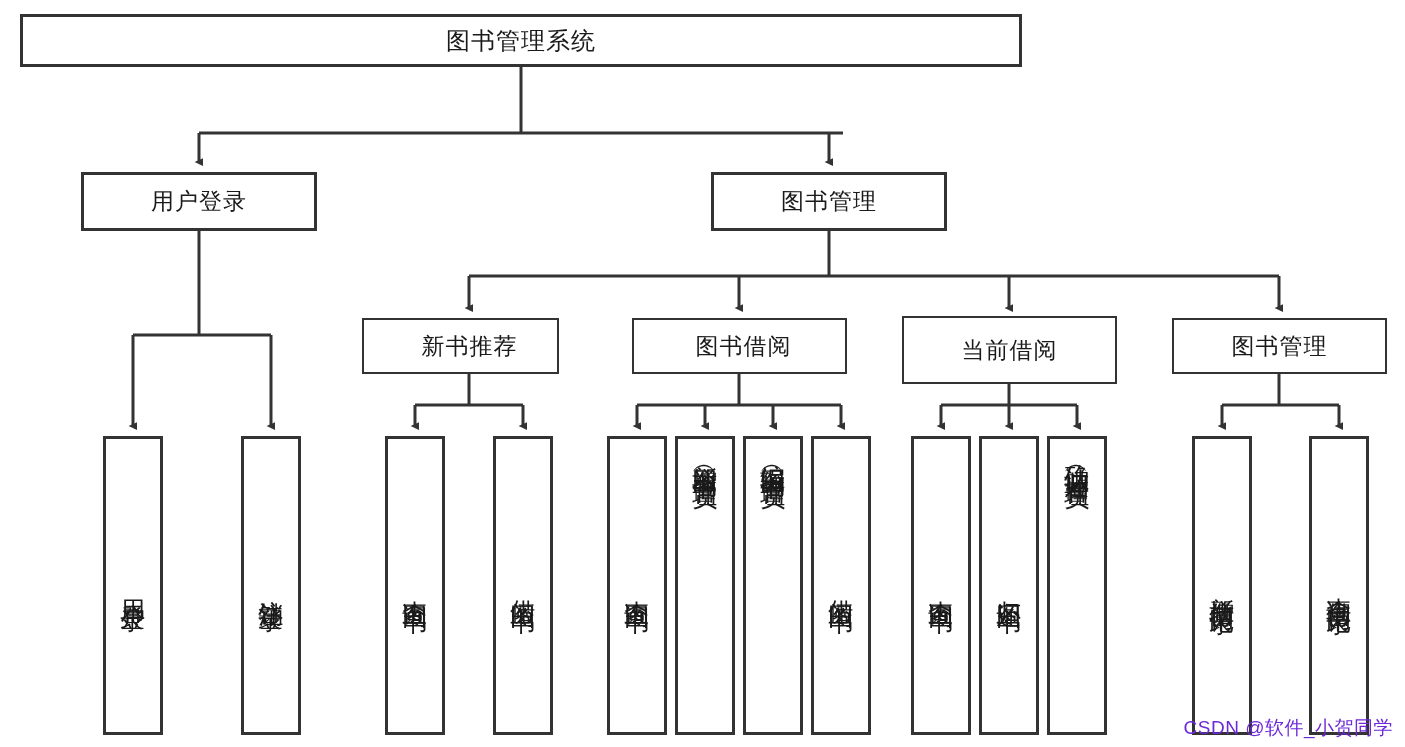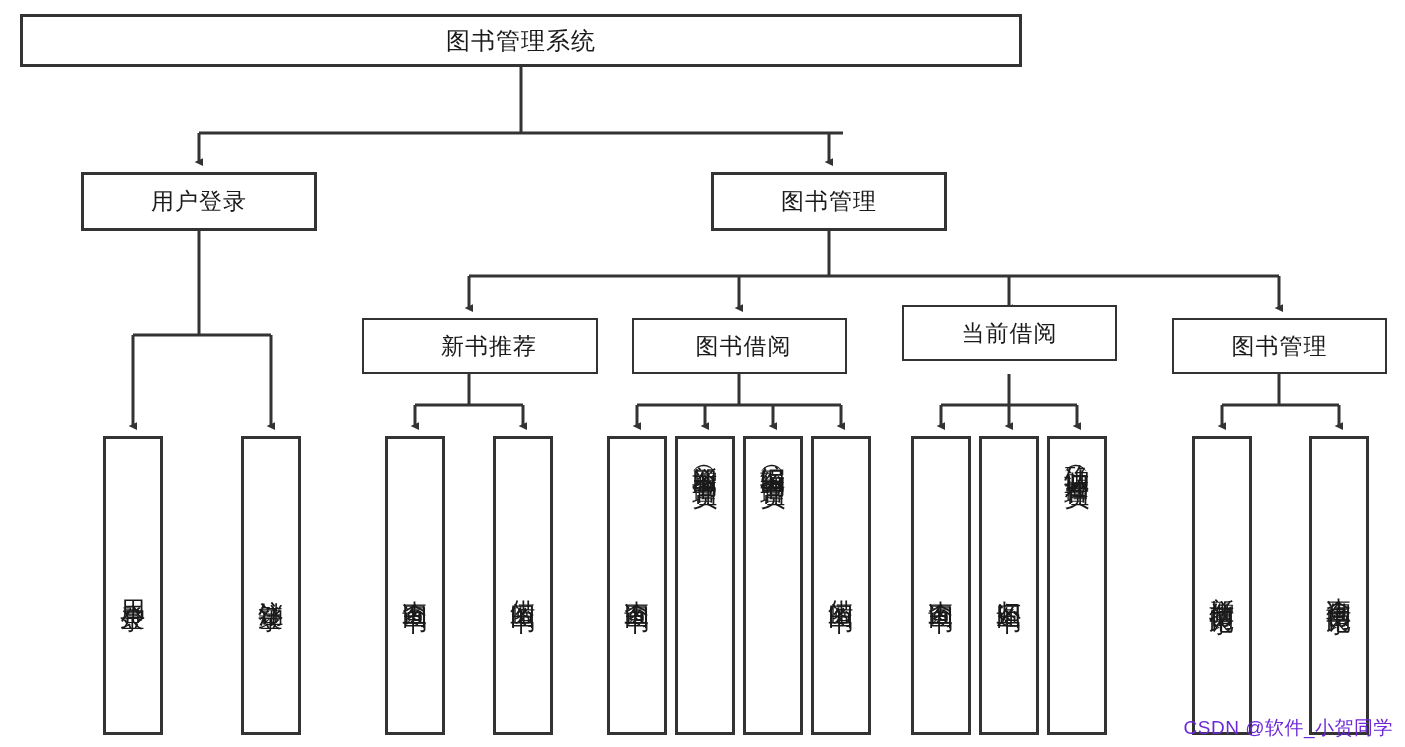--- a/index.html
+++ b/index.html
@@ -127,27 +127,27 @@
     <span class="hlabel">图书管理系统</span>
   </div>
 
   <div class="node level1" style="left:81px; top:172px; width:236px; height:59px;">
     <span class="hlabel">用户登录</span>
   </div>
   <div class="node level1" style="left:711px; top:172px; width:236px; height:59px;">
     <span class="hlabel">图书管理</span>
   </div>
 
-  <div class="node level2" style="left:362px; top:318px; width:236px; height:56px;padding-left:18px;">
+  <div class="node level2" style="left:362px; top:318px; width:197px; height:56px;padding-left:18px;">
     <span class="hlabel">新书推荐</span>
   </div>
   <div class="node level2" style="left:632px; top:318px; width:215px; height:56px;padding-left:8px;">
     <span class="hlabel">图书借阅</span>
   </div>
-  <div class="node level2" style="left:902px; top:305px; width:215px; height:56px;">
+  <div class="node level2" style="left:902px; top:316px; width:215px; height:68px;">
     <span class="hlabel">当前借阅</span>
   </div>
   <div class="node level2" style="left:1172px; top:318px; width:215px; height:56px;">
     <span class="hlabel">图书管理</span>
   </div>
 
   <div class="node leaf" style="left:103px; top:436px; width:60px; height:299px;">
     <span class="vlabel">用户登录</span>
   </div>
   <div class="node leaf" style="left:241px; top:436px; width:60px; height:299px;">

